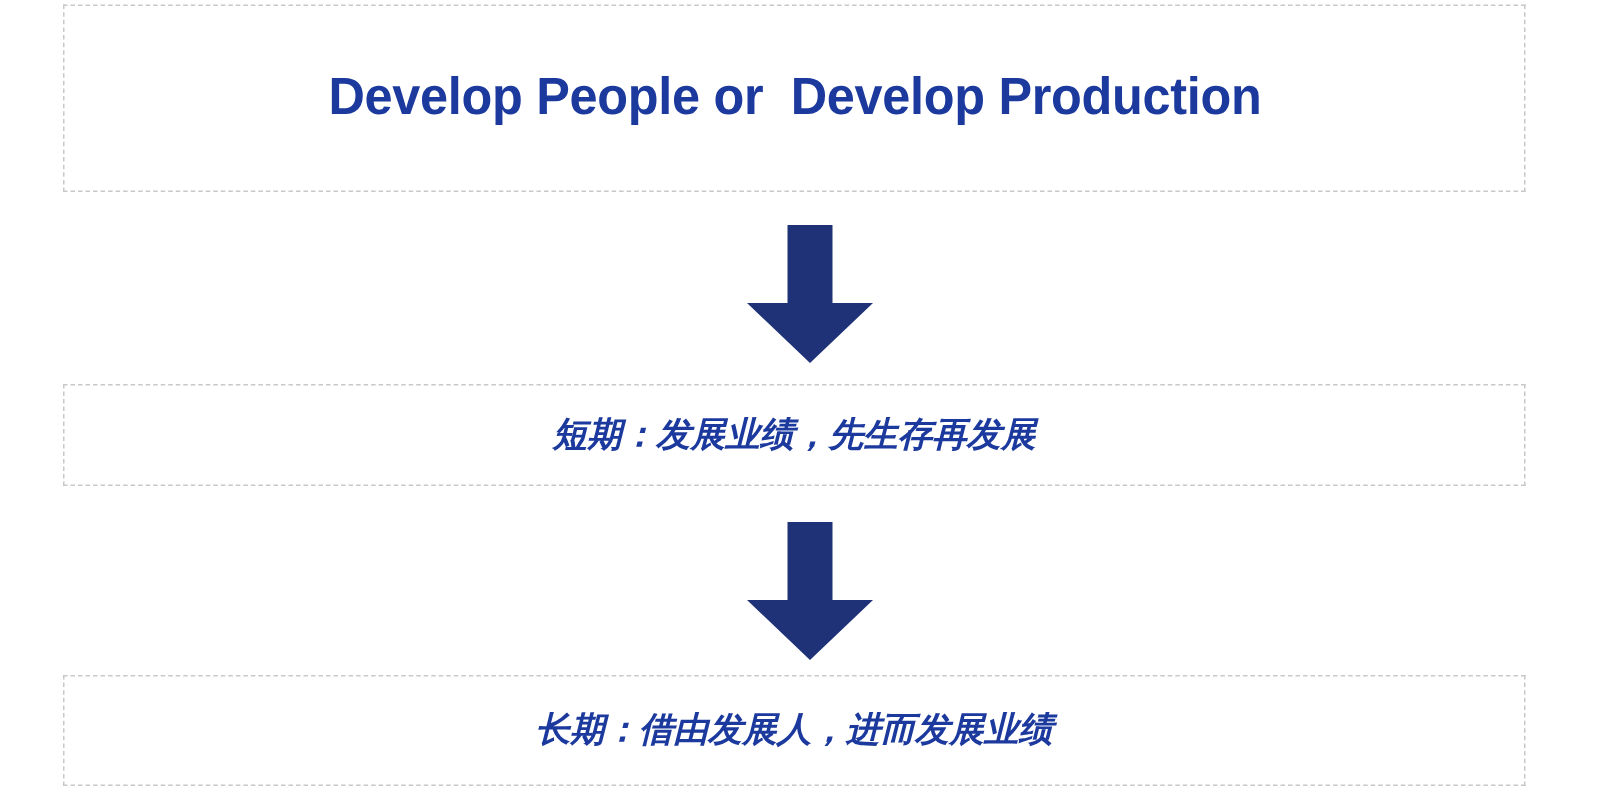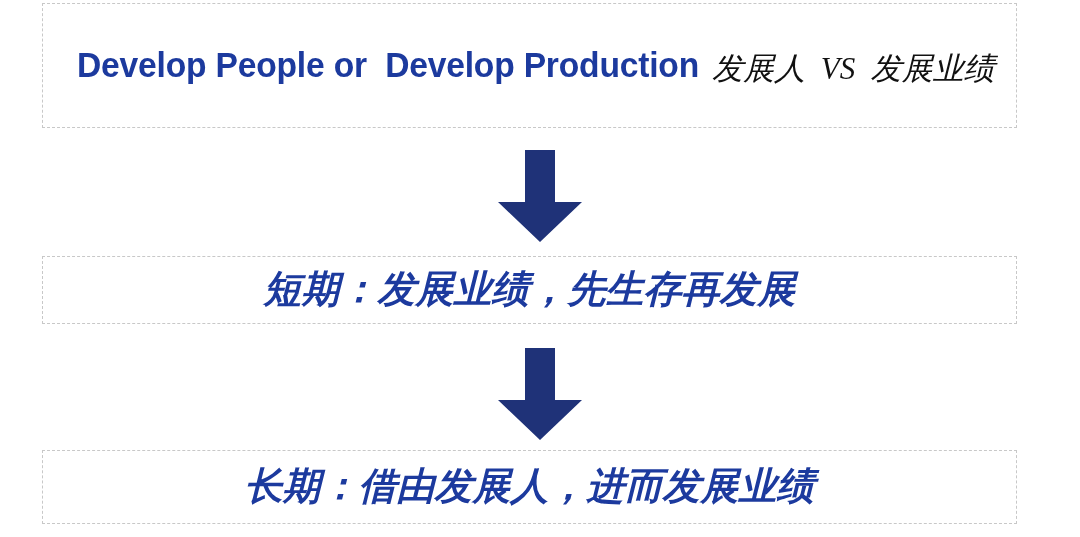--- a/index.html
+++ b/index.html
@@ -56,21 +56,21 @@
     line-height: 1.25;
     white-space: pre;
     text-align: center;
     margin: 8px 0 0 0;
   }
   .stage-cn {
     color: #1c3a9e;
     font-family: "Liberation Serif", "DejaVu Serif", serif;
     font-style: italic;
     font-weight: bold;
-    font-size: 38px;
+    font-size: 23px;
     line-height: 1.2;
     white-space: pre;
     text-align: center;
     margin: 4px;
   }
 
   
   .arrow {
     position: absolute;
     width: 84px;
@@ -80,21 +80,20 @@
   #arrow-2 { left: 498px; top: 348px; }
   .arrow svg { display: block; width: 100%; height: 100%; }
 </style>
 </head>
 <body>
 
 <div id="slide">
 
   <div class="box" id="box-title">
     <div class="title-en">Develop People or  Develop Production</div>
-    <div class="title-cn">发展人  VS  发展业绩</div>
   </div>
 
   <div class="arrow" id="arrow-1">
     <svg viewBox="0 0 84 92" xmlns="http://www.w3.org/2000/svg" aria-hidden="true">
       <polygon points="27,0 57,0 57,52 84,52 42,92 0,52 27,52" fill="#1f3278"></polygon>
     </svg>
   </div>
 
   <div class="box" id="box-short">
     <div class="stage-cn">短期：发展业绩，先生存再发展</div>

